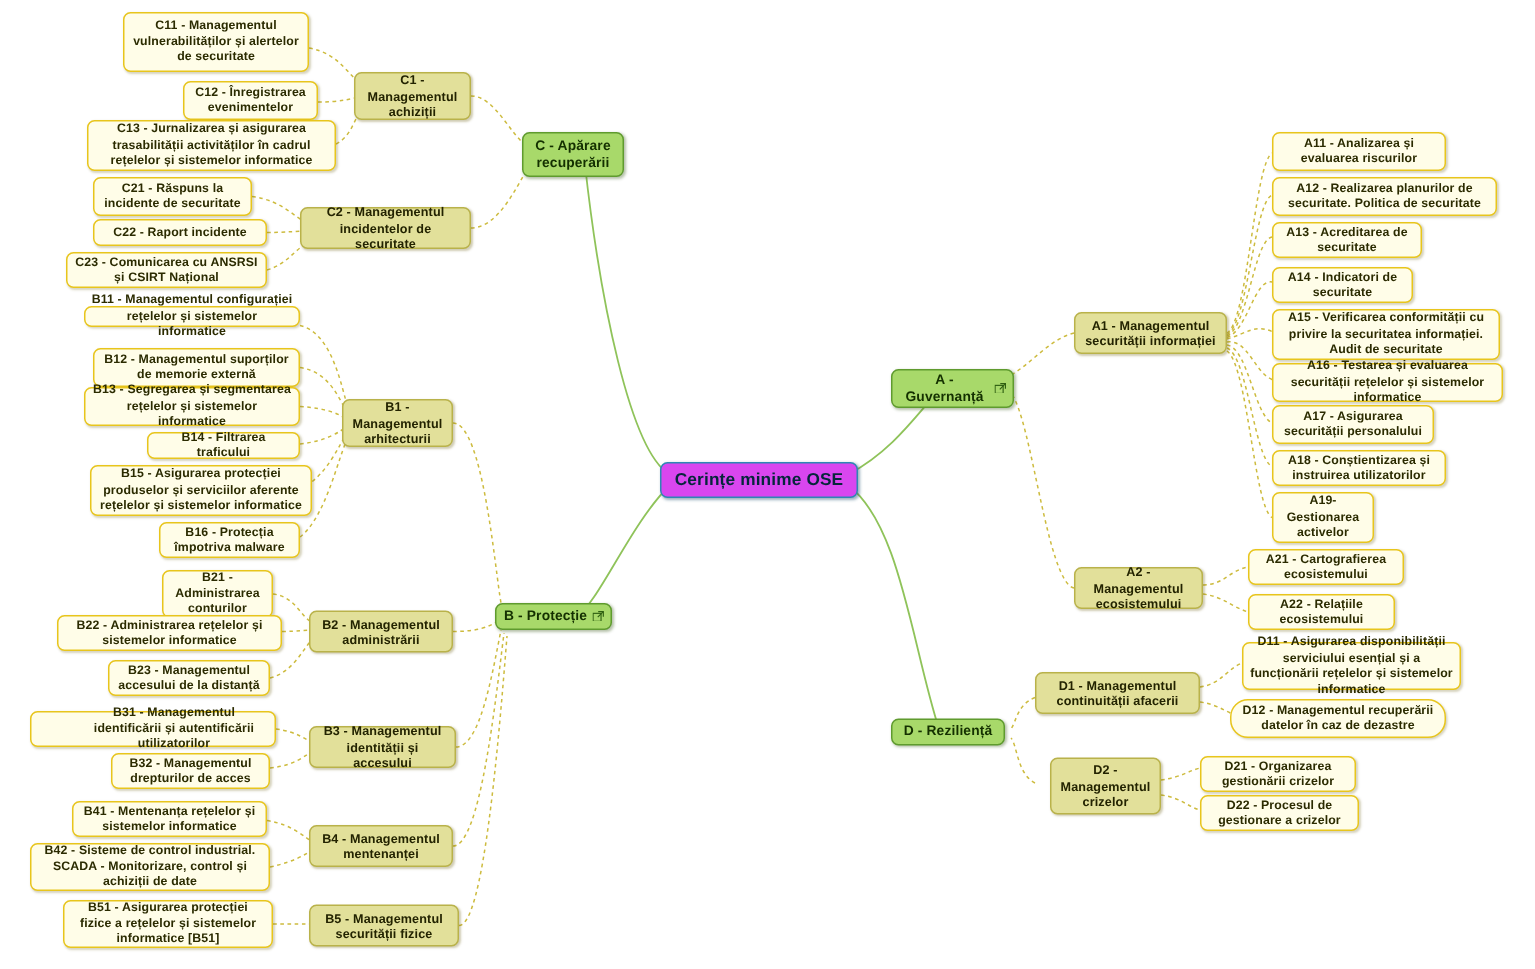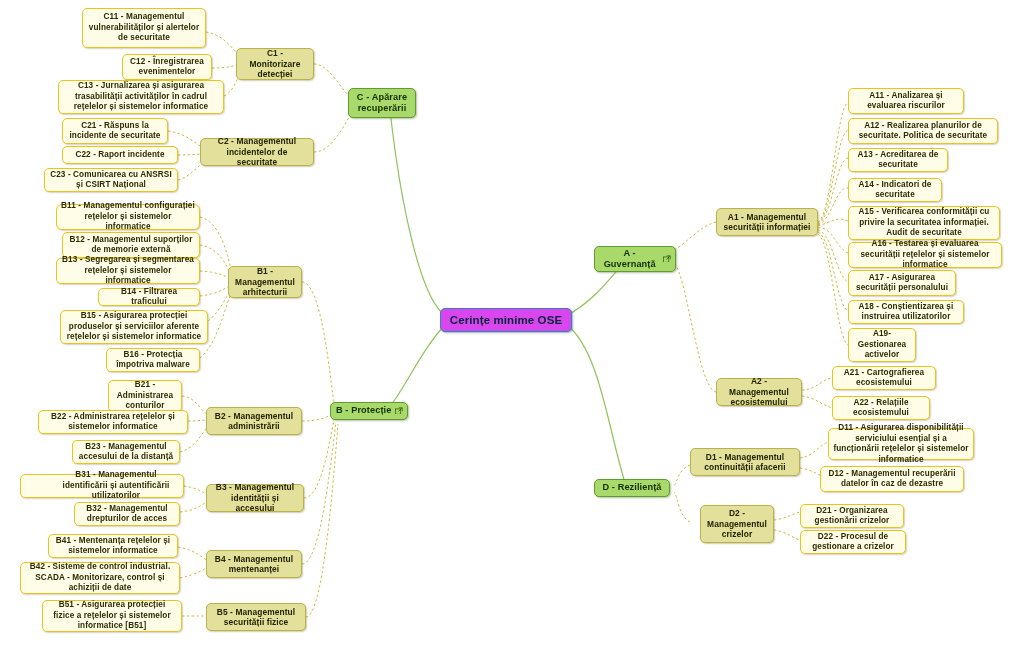--- a/index.html
+++ b/index.html
@@ -139,21 +139,21 @@
           <path d="M9.3,1.2 L4.6,5.9" stroke="#2f5f12" stroke-width="1"></path>
         </svg>
       </span>
   </div>
 
   <div class="node lvl1" style="left:594px;top:479px;width:76px;height:18px;">
     <span class="nlabel">D - Reziliență</span>
   </div>
 
   <div class="node lvl2" style="left:236px;top:48px;width:78px;height:32px;">
-    <span class="nlabel">C1 - Monitorizare detecției</span>
+    <span class="nlabel">C1 - Managementul achiziții</span>
   </div>
   <div class="node lvl2" style="left:200px;top:138px;width:114px;height:28px;">
     <span class="nlabel">C2 - Managementul incidentelor de securitate</span>
   </div>
 
   <div class="node lvl3" style="left:82px;top:8px;width:124px;height:40px;">
     <span class="nlabel">C11 - Managementul vulnerabilităților și alertelor de securitate</span>
   </div>
   <div class="node lvl3" style="left:122px;top:54px;width:90px;height:26px;">
     <span class="nlabel">C12 - Înregistrarea evenimentelor</span>
@@ -181,21 +181,21 @@
   <div class="node lvl2" style="left:206px;top:484px;width:98px;height:28px;">
     <span class="nlabel">B3 - Managementul identității și accesului</span>
   </div>
   <div class="node lvl2" style="left:206px;top:550px;width:96px;height:28px;">
     <span class="nlabel">B4 - Managementul mentenanței</span>
   </div>
   <div class="node lvl2" style="left:206px;top:603px;width:100px;height:28px;">
     <span class="nlabel">B5 - Managementul securității fizice</span>
   </div>
 
-  <div class="node lvl3" style="left:56px;top:204px;width:144px;height:26px;border-radius:6px;">
+  <div class="node lvl3" style="left:56px;top:204px;width:144px;height:14px;">
     <span class="nlabel">B11 - Managementul configurației rețelelor și sistemelor informatice</span>
   </div>
   <div class="node lvl3" style="left:62px;top:232px;width:138px;height:26px;">
     <span class="nlabel">B12 - Managementul suporților de memorie externă</span>
   </div>
   <div class="node lvl3" style="left:56px;top:258px;width:144px;height:26px;">
     <span class="nlabel">B13 - Segregarea și segmentarea rețelelor și sistemelor informatice</span>
   </div>
   <div class="node lvl3" style="left:98px;top:288px;width:102px;height:18px;">
     <span class="nlabel">B14 - Filtrarea traficului</span>
@@ -280,21 +280,21 @@
   <div class="node lvl2" style="left:690px;top:448px;width:110px;height:28px;">
     <span class="nlabel">D1 - Managementul continuității afacerii</span>
   </div>
   <div class="node lvl2" style="left:700px;top:505px;width:74px;height:38px;">
     <span class="nlabel">D2 - Managementul crizelor</span>
   </div>
 
   <div class="node lvl3" style="left:828px;top:428px;width:146px;height:32px;">
     <span class="nlabel">D11 - Asigurarea disponibilității serviciului esențial și a funcționării rețelelor și sistemelor informatice</span>
   </div>
-  <div class="node lvl3" style="left:820px;top:466px;width:144px;height:26px;">
+  <div class="node lvl3" style="left:820px;top:466px;width:144px;height:26px;border-radius:12px;">
     <span class="nlabel">D12 - Managementul recuperării datelor în caz de dezastre</span>
   </div>
 
   <div class="node lvl3" style="left:800px;top:504px;width:104px;height:24px;">
     <span class="nlabel">D21 - Organizarea gestionării crizelor</span>
   </div>
   <div class="node lvl3" style="left:800px;top:530px;width:106px;height:24px;">
     <span class="nlabel">D22 - Procesul de gestionare a crizelor</span>
   </div>
 

